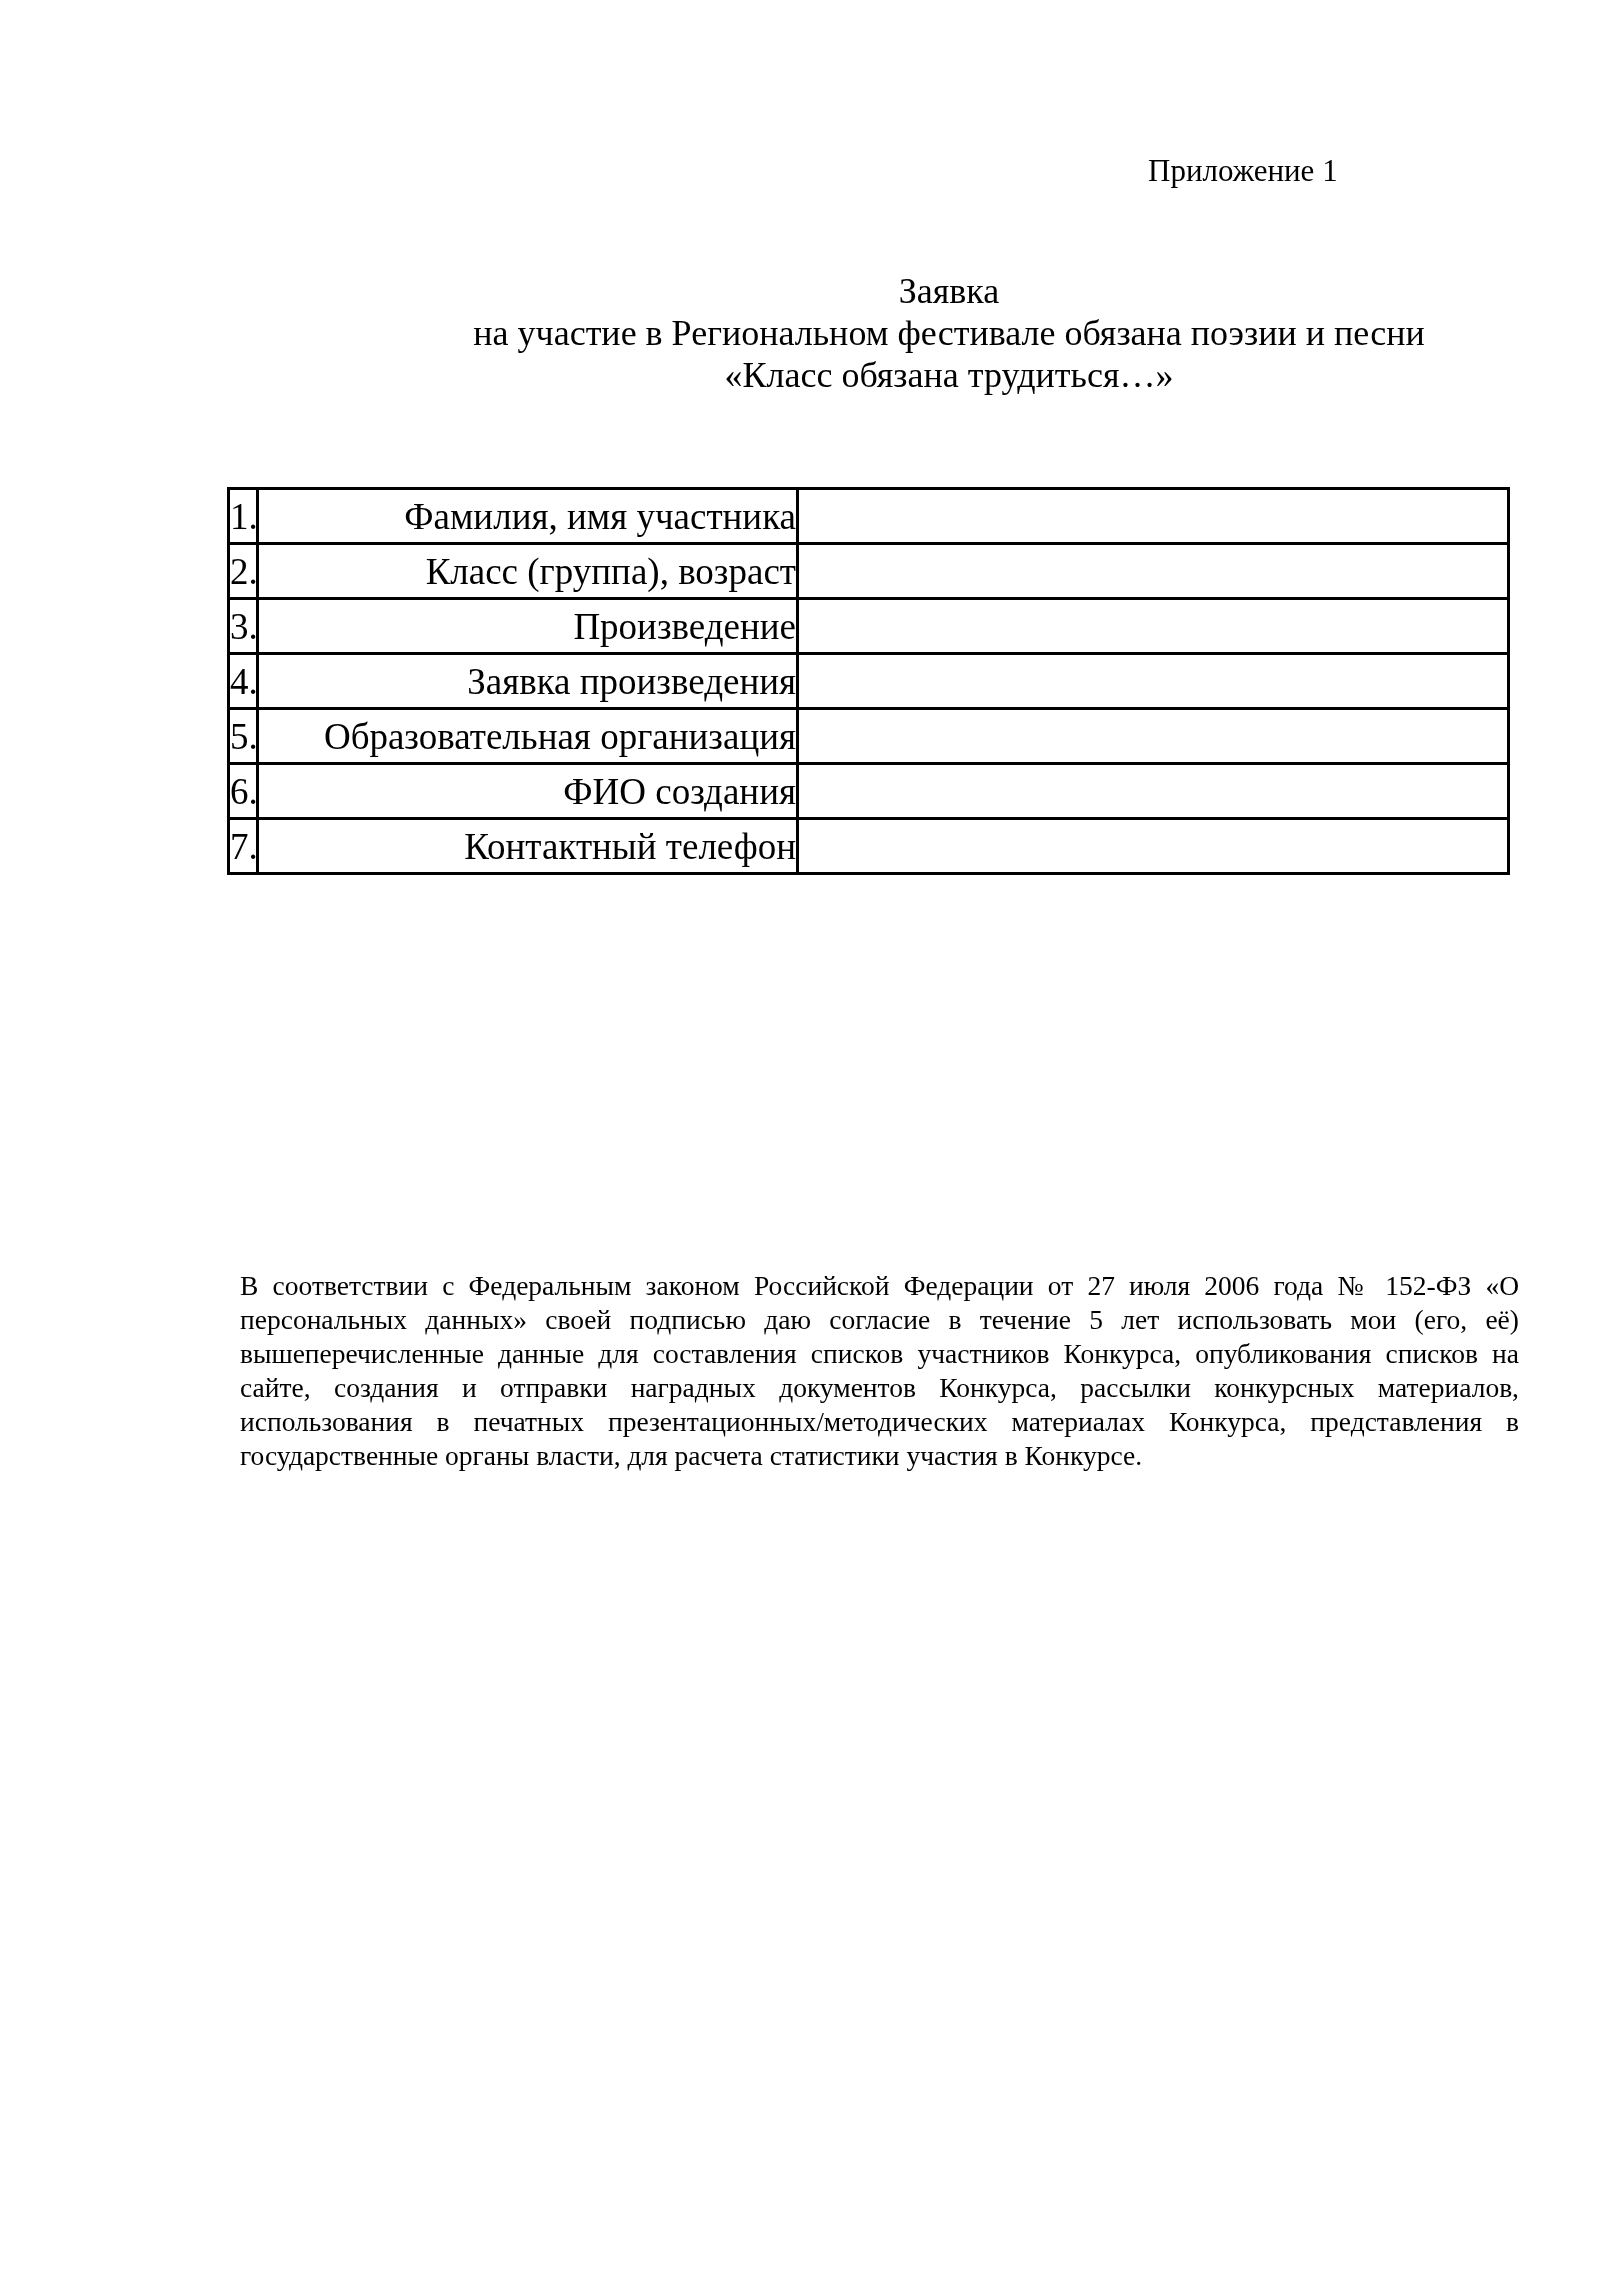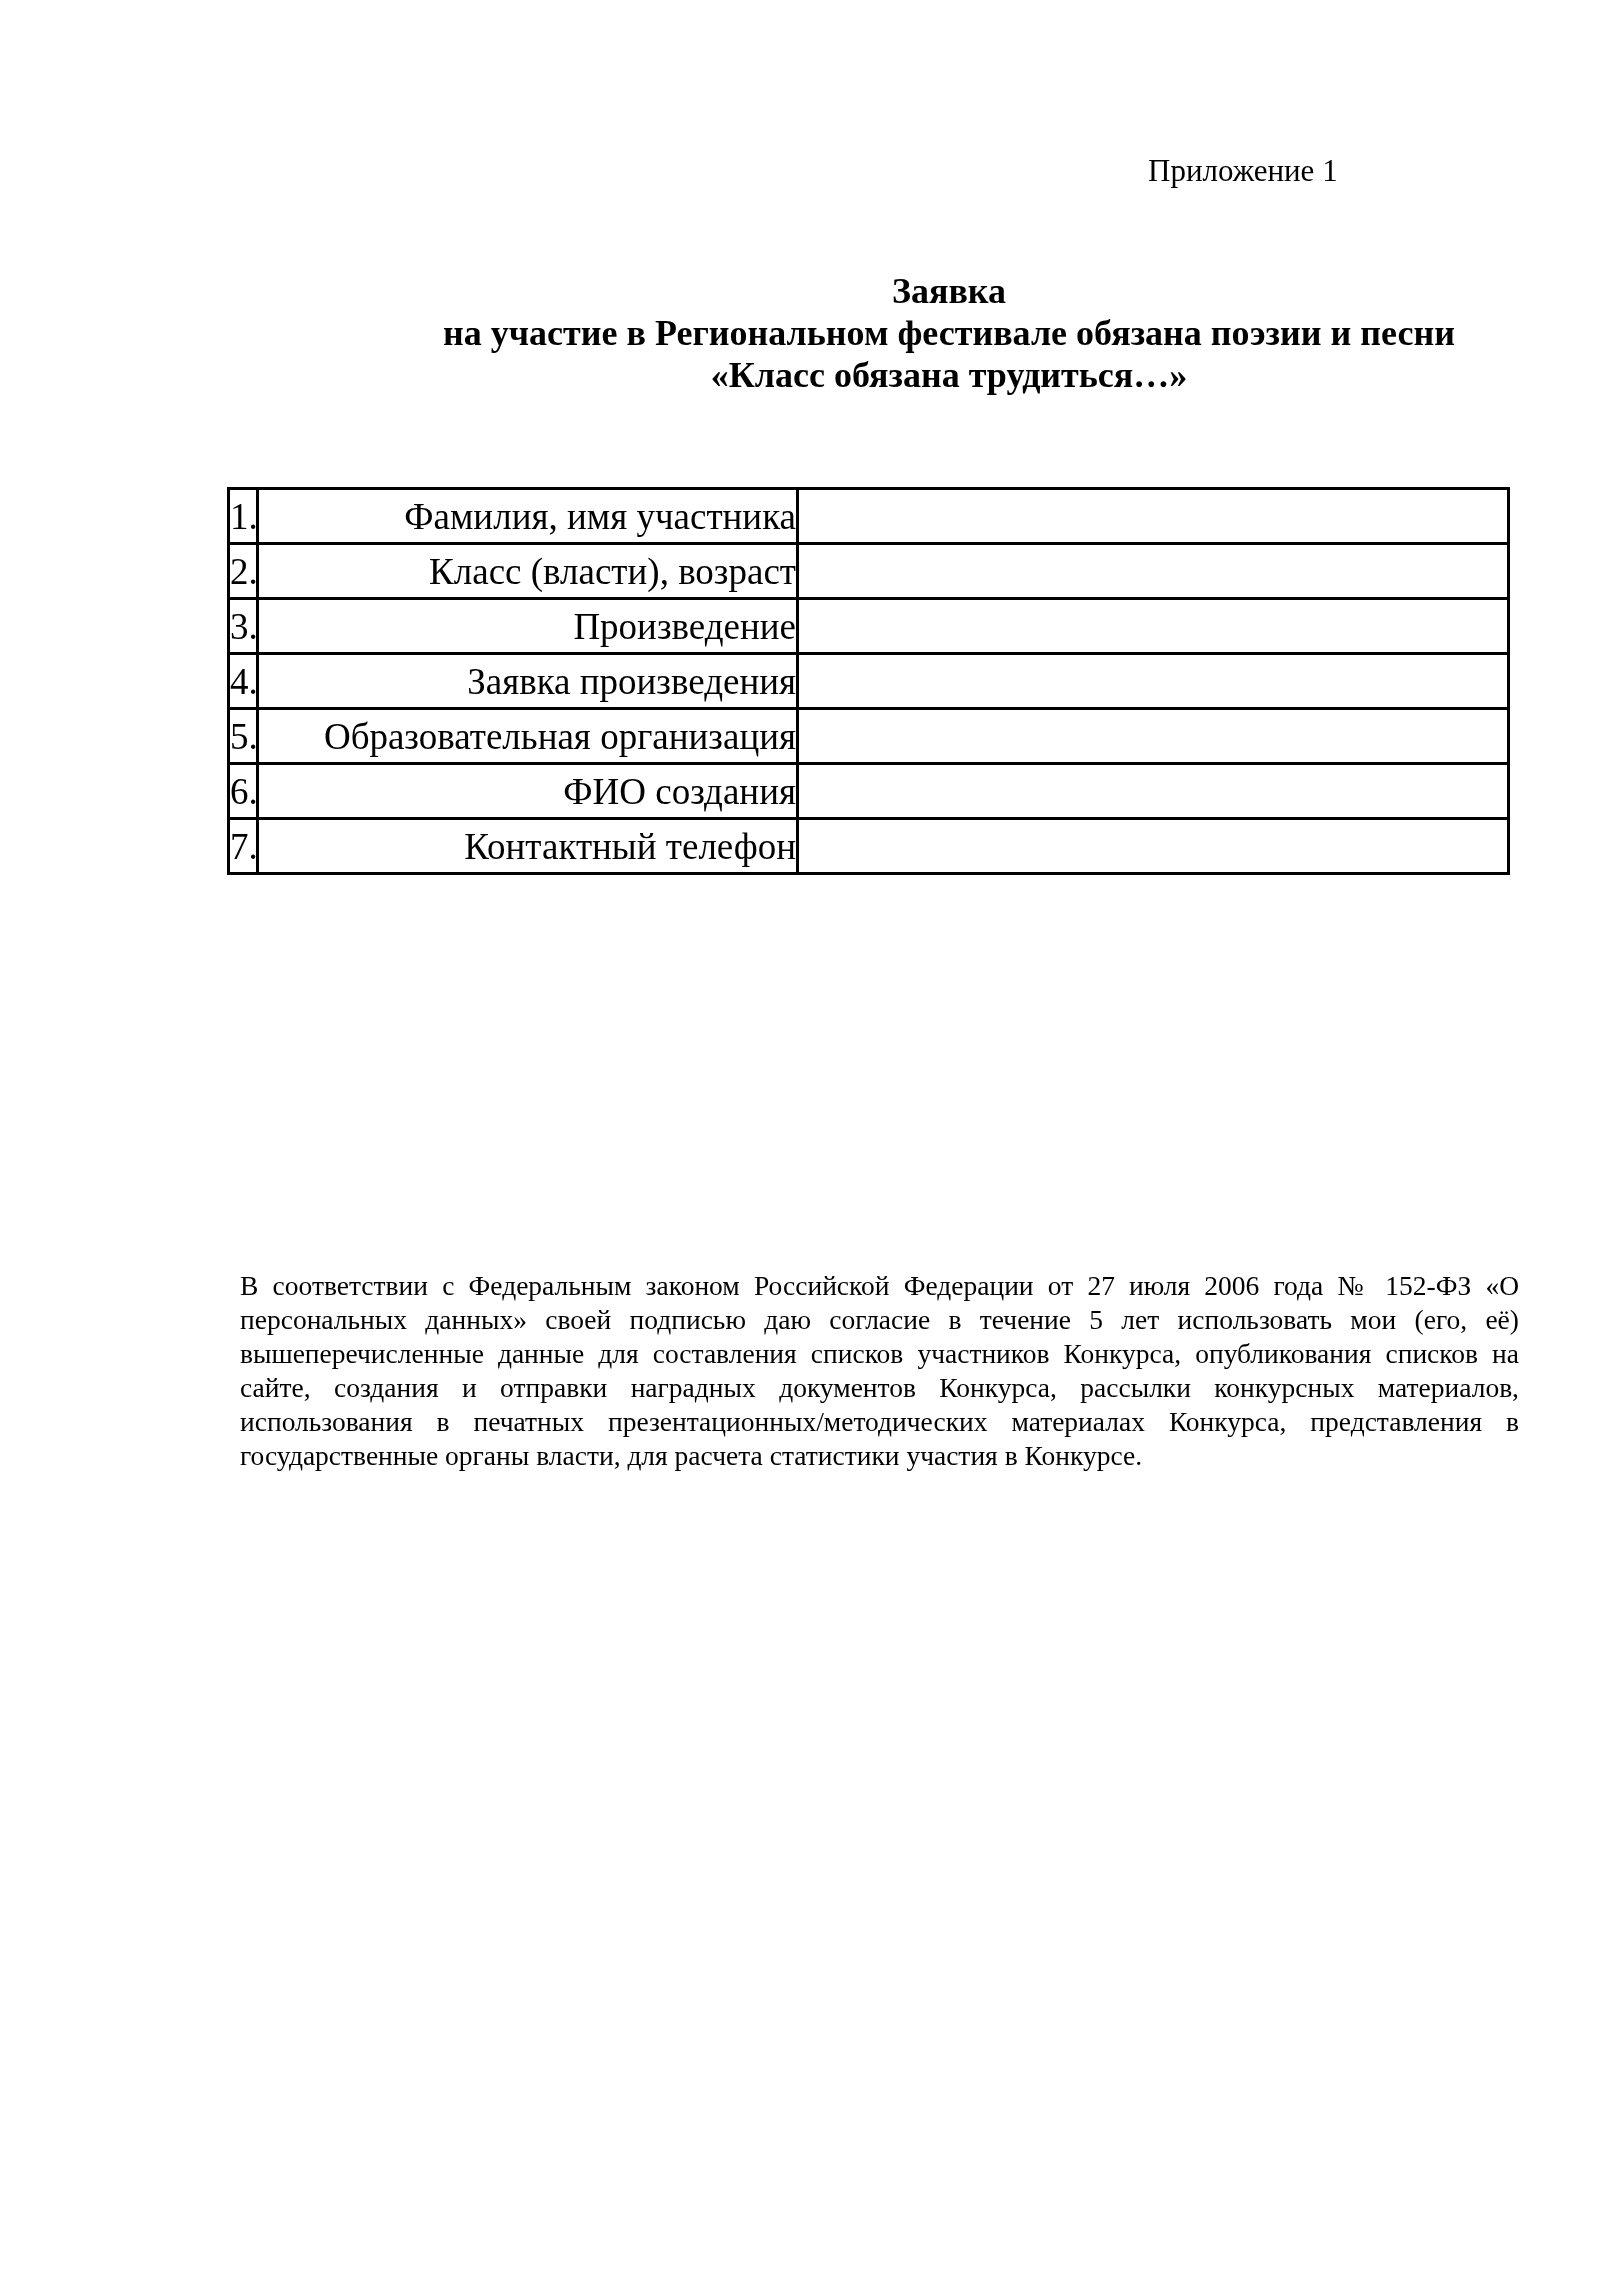--- a/index.html
+++ b/index.html
@@ -1,20 +1,20 @@
 <!DOCTYPE html>
 <html style="font-size:10.5px"><head>
 <meta charset="utf-8">
 <style>
   html, body { margin: 0; padding: 0; background: #ffffff; }
   body { width: 1623px; height: 2295px; position: relative; overflow: hidden;
          font-family: "Liberation Serif", "DejaVu Serif", serif; color: #000; }
   .appendix { position: absolute; top: 152px; left: 1148px; font-size: 31px; line-height: 1.2; white-space: nowrap; }
   .title-block { position: absolute; top: 270px; left: 393px; width: 1112px; text-align: center;
-                 font-size: 36px; line-height: 42px; font-weight: bold; }
+                 font-size: 36px; line-height: 42px; }
   .title-block div { white-space: nowrap; }
   table.form { position: absolute; top: 487px; left: 227px; width: 1283px; border-collapse: collapse; table-layout: fixed; }
   table.form td { border: 3.3px solid #000; height: 52px; padding: 0; font-size: 37px; vertical-align: middle; white-space: nowrap; overflow: hidden; }
   td.num { width: 26px; padding-left: 2.6px; }
   td.label { width: 537px; padding-left: 9.2px; text-align: right; }
   td.val { }
   .consent { position: absolute; top: 1269px; left: 240px; width: 1279px; font-size: 27.5px; line-height: 34px;
              text-align: justify; }
 </style>
 </head>
@@ -30,21 +30,21 @@
 
 <table class="form">
   <tbody>
       <tr>
     <td class="num">1.</td>
     <td class="label">Фамилия, имя участника</td>
     <td class="val"></td>
   </tr>
   <tr>
     <td class="num">2.</td>
-    <td class="label" style="white-space:pre"> Класс (власти), возраст</td>
+    <td class="label" style="white-space:pre"> Класс (группа), возраст</td>
     <td class="val"></td>
   </tr>
   <tr>
     <td class="num">3.</td>
     <td class="label" style="white-space:pre"> Произведение</td>
     <td class="val"></td>
   </tr>
   <tr>
     <td class="num">4.</td>
     <td class="label" style="white-space:pre"> Заявка произведения</td>

